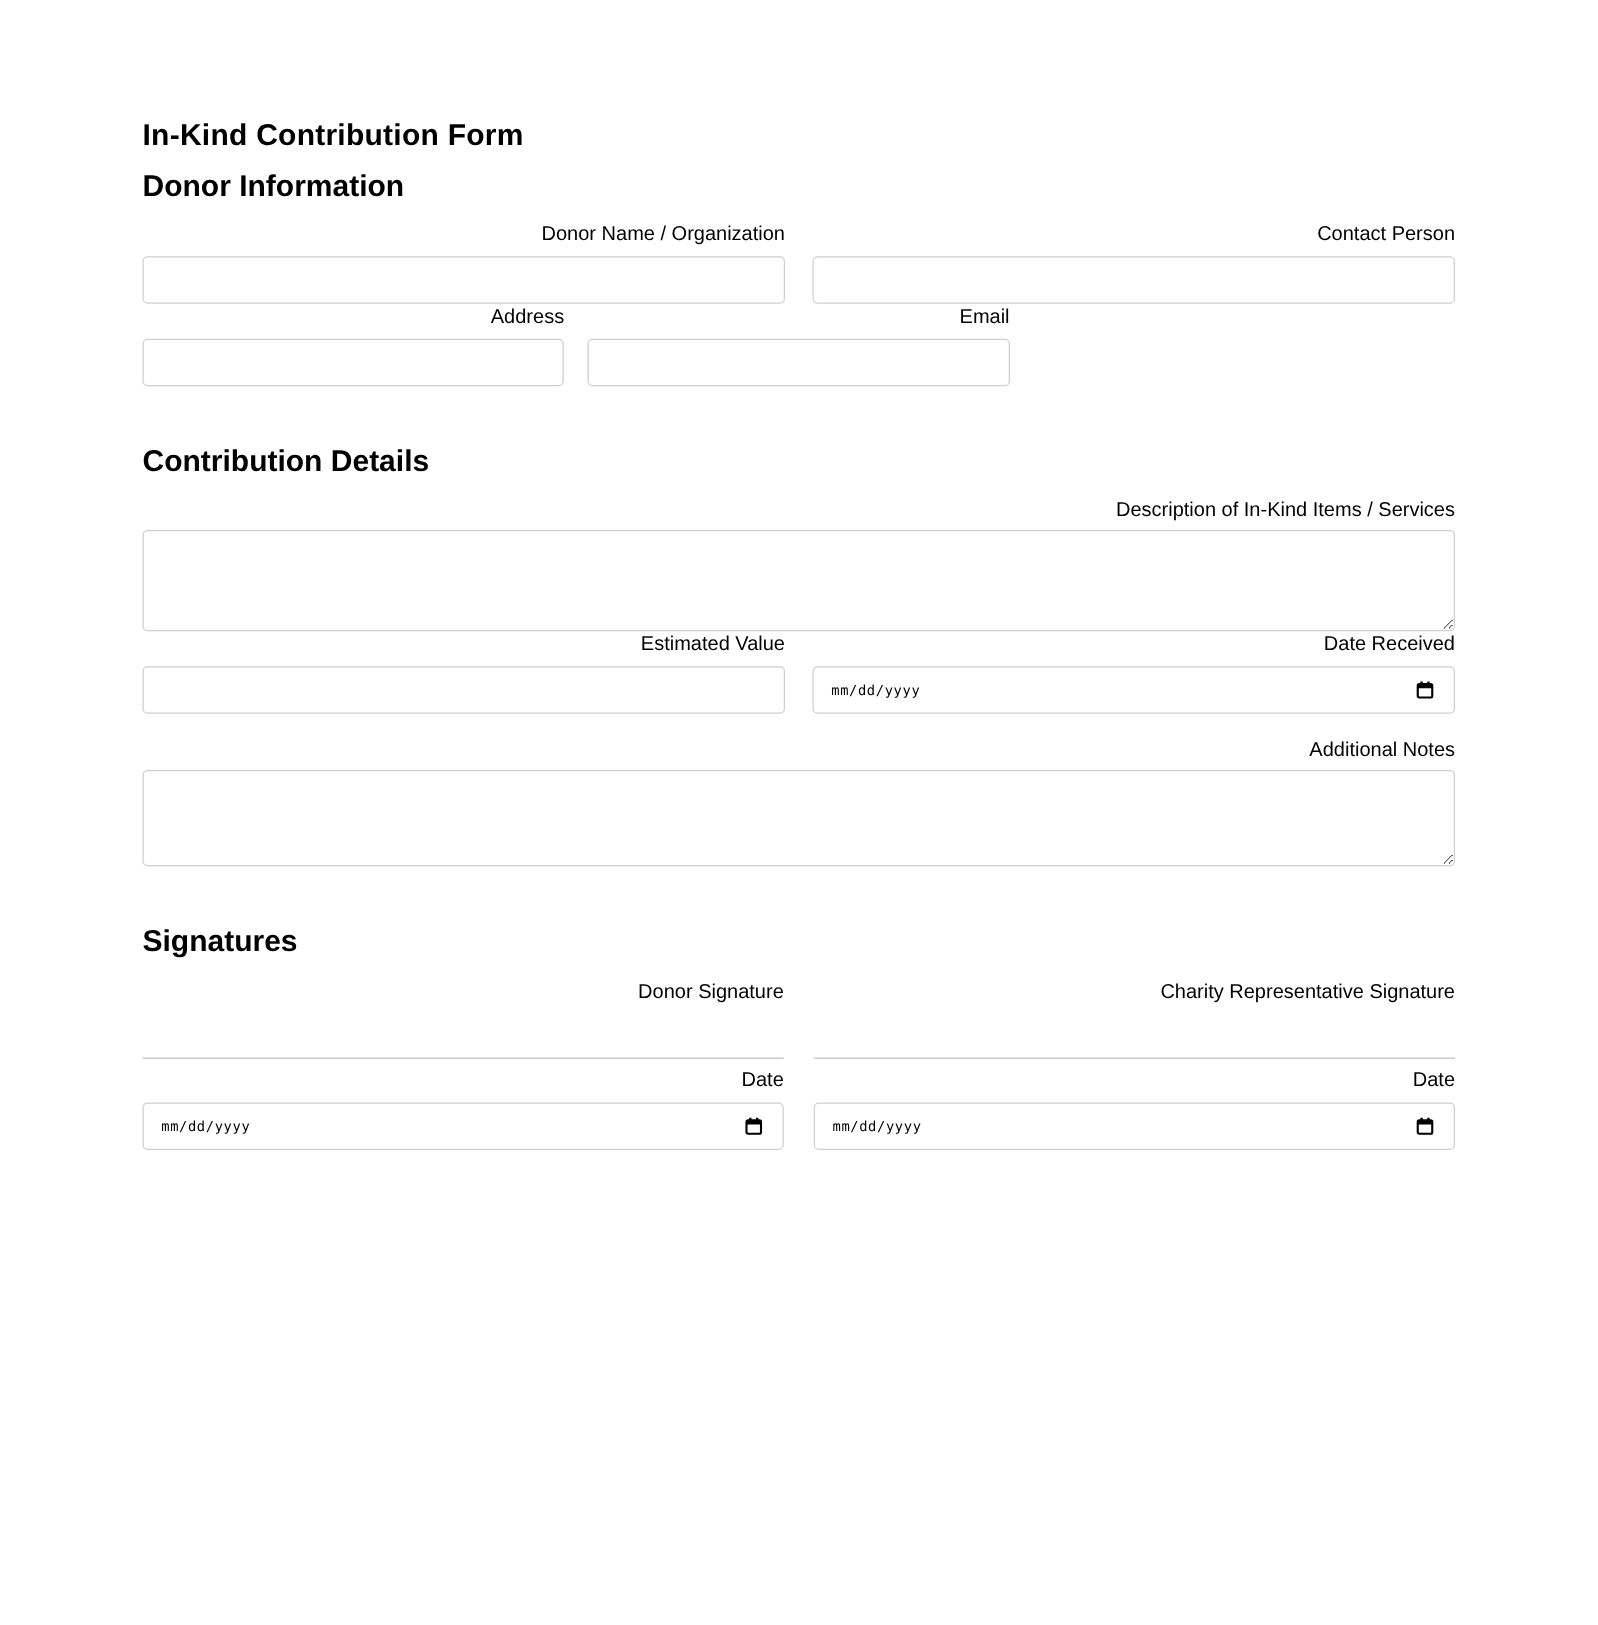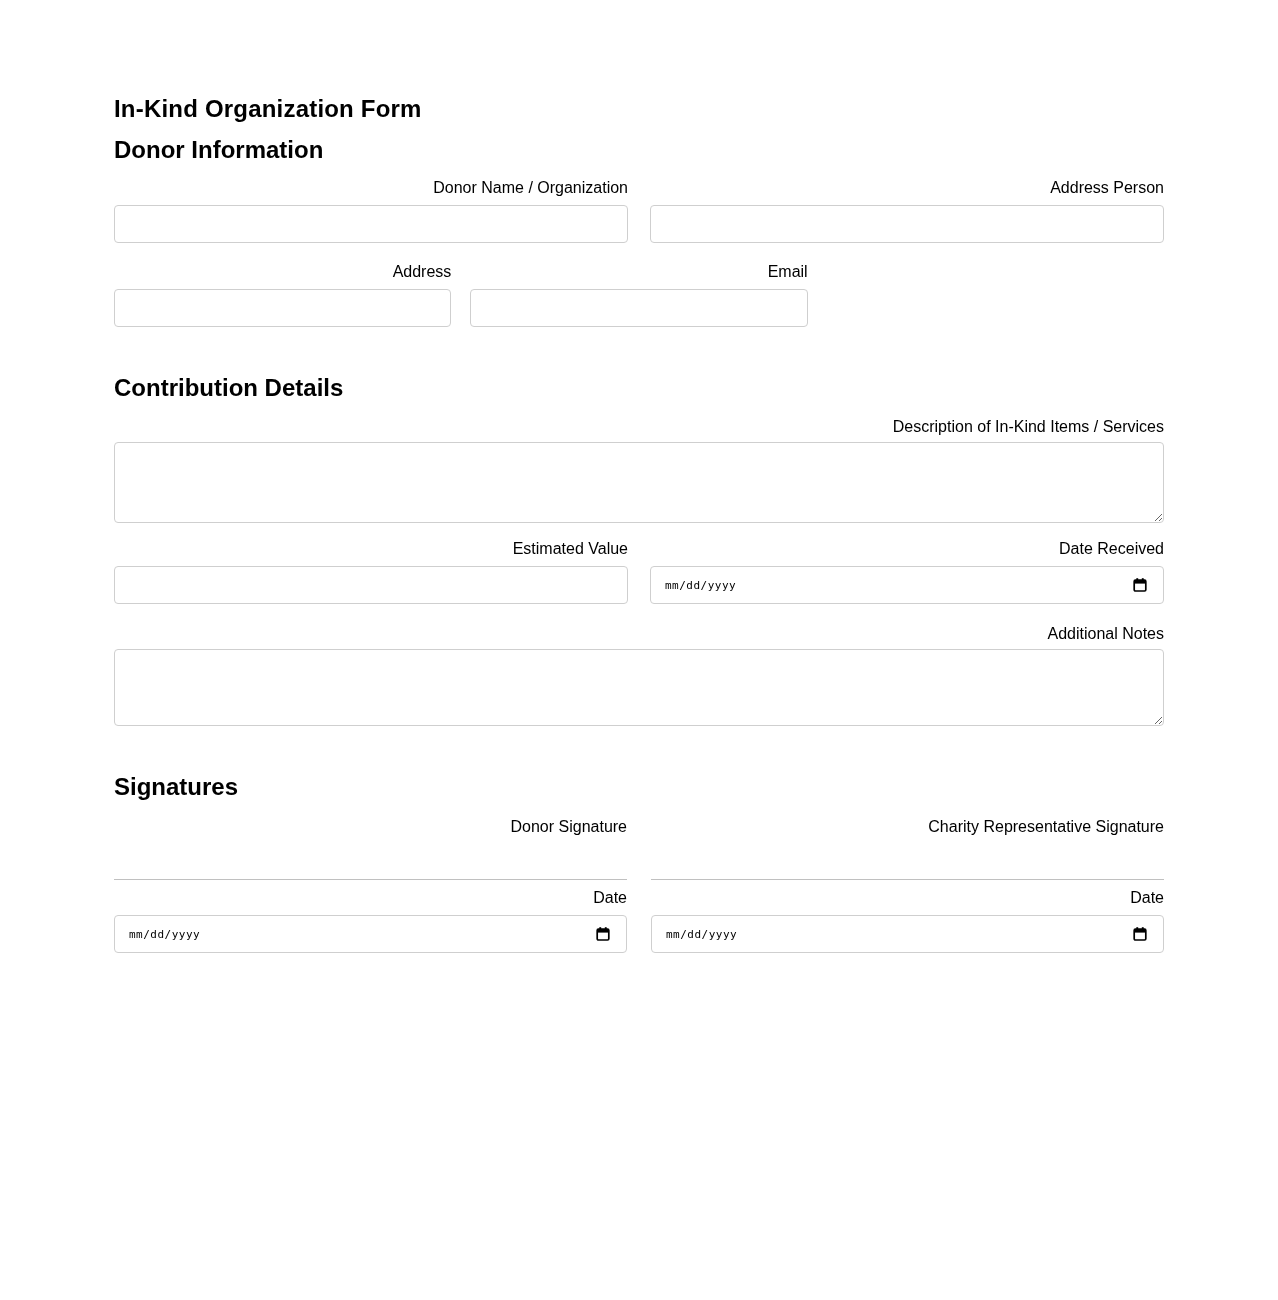--- a/index.html
+++ b/index.html
@@ -47,21 +47,21 @@
     grid-template-columns: 1fr 1fr 1fr;
     column-gap: 19px;
   }
   .grid-sig {
     display: grid;
     grid-template-columns: 1fr 1fr;
     column-gap: 41px;
     gap: 24px;
   }
   .row-1 { margin-top: 16px; }
-  .row-2 { margin-top: 18px; }
+  .row-2 { }
   .text-input {
     display: block;
     width: 100%;
     height: 38px;
     margin-top: 6px;
     border: 1px solid #cfcfcf;
     border-radius: 4px;
     background: #ffffff;
     font-family: "Liberation Sans", sans-serif;
     font-size: 15px;
@@ -79,21 +79,21 @@
     font-family: "Liberation Sans", sans-serif;
     font-size: 15px;
     padding: 8px 12px;
     color: #000000;
     resize: vertical;
     outline: none;
   }
   .ta-description { height: 81px; }
   .ta-notes { height: 77px; }
   .label-description { margin-top: 17px; }
-  .row-value-date { margin-top: 15px; }
+  .row-value-date { }
   .label-notes { margin-top: 19px; }
   .date-input {
     display: flex;
     align-items: center;
     justify-content: space-between;
     width: 100%;
     height: 38px;
     margin-top: 6px;
     border: 1px solid #cfcfcf;
     border-radius: 4px;
@@ -114,32 +114,32 @@
     border-bottom: 1px solid #c0c0c0;
   }
   .label-date-sig { margin-top: 7px; }
   .spacer-bottom { height: 346px; }
 </style>
 </head>
 <body>
 
 <div class="container">
 
-  <h1 class="page-title">In-Kind Organization Form</h1>
+  <h1 class="page-title">In-Kind Contribution Form</h1>
 
   <section>
     <h2 class="section-heading heading-donor">Donor Information</h2>
 
     <div class="grid-2 row-1">
       <div class="field">
         <label class="field-label">Donor Name / Organization</label>
         <input type="text" class="text-input" style="">
       </div>
       <div class="field">
-        <label class="field-label">Address Person</label>
+        <label class="field-label">Contact Person</label>
         <input type="text" class="text-input" style="">
       </div>
     </div>
 
     <div class="grid-3 row-2">
       <div class="field">
         <label class="field-label">Address</label>
         <input type="text" class="text-input" style="">
       </div>
       <div class="field">

